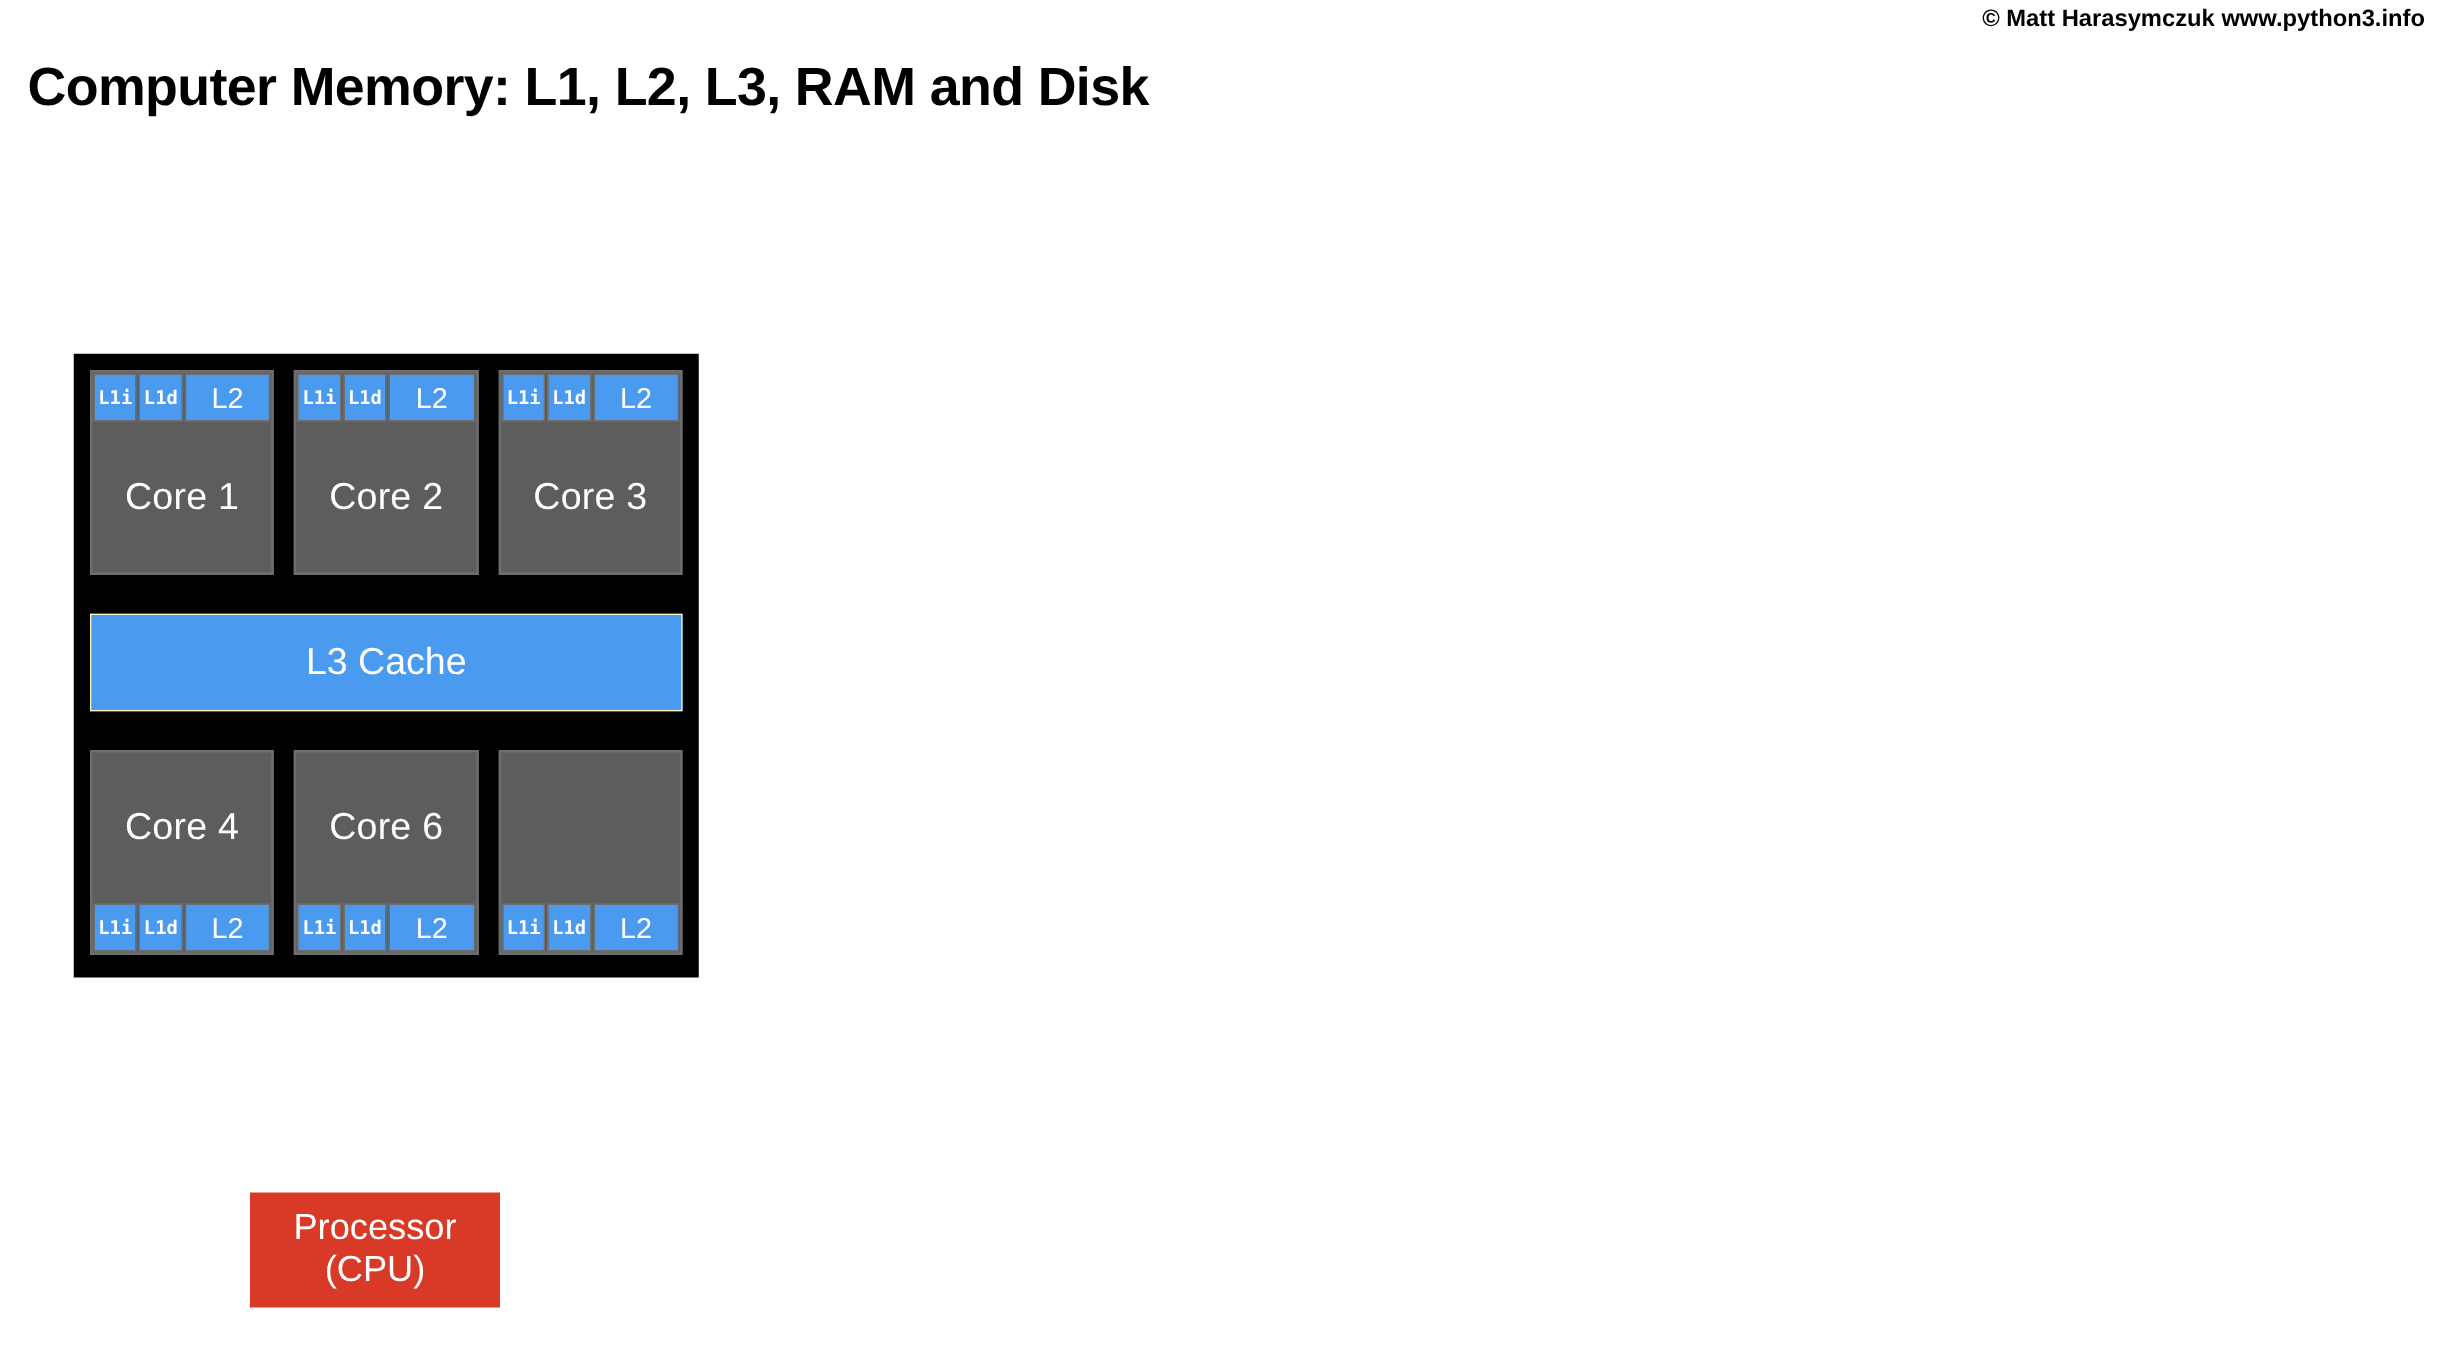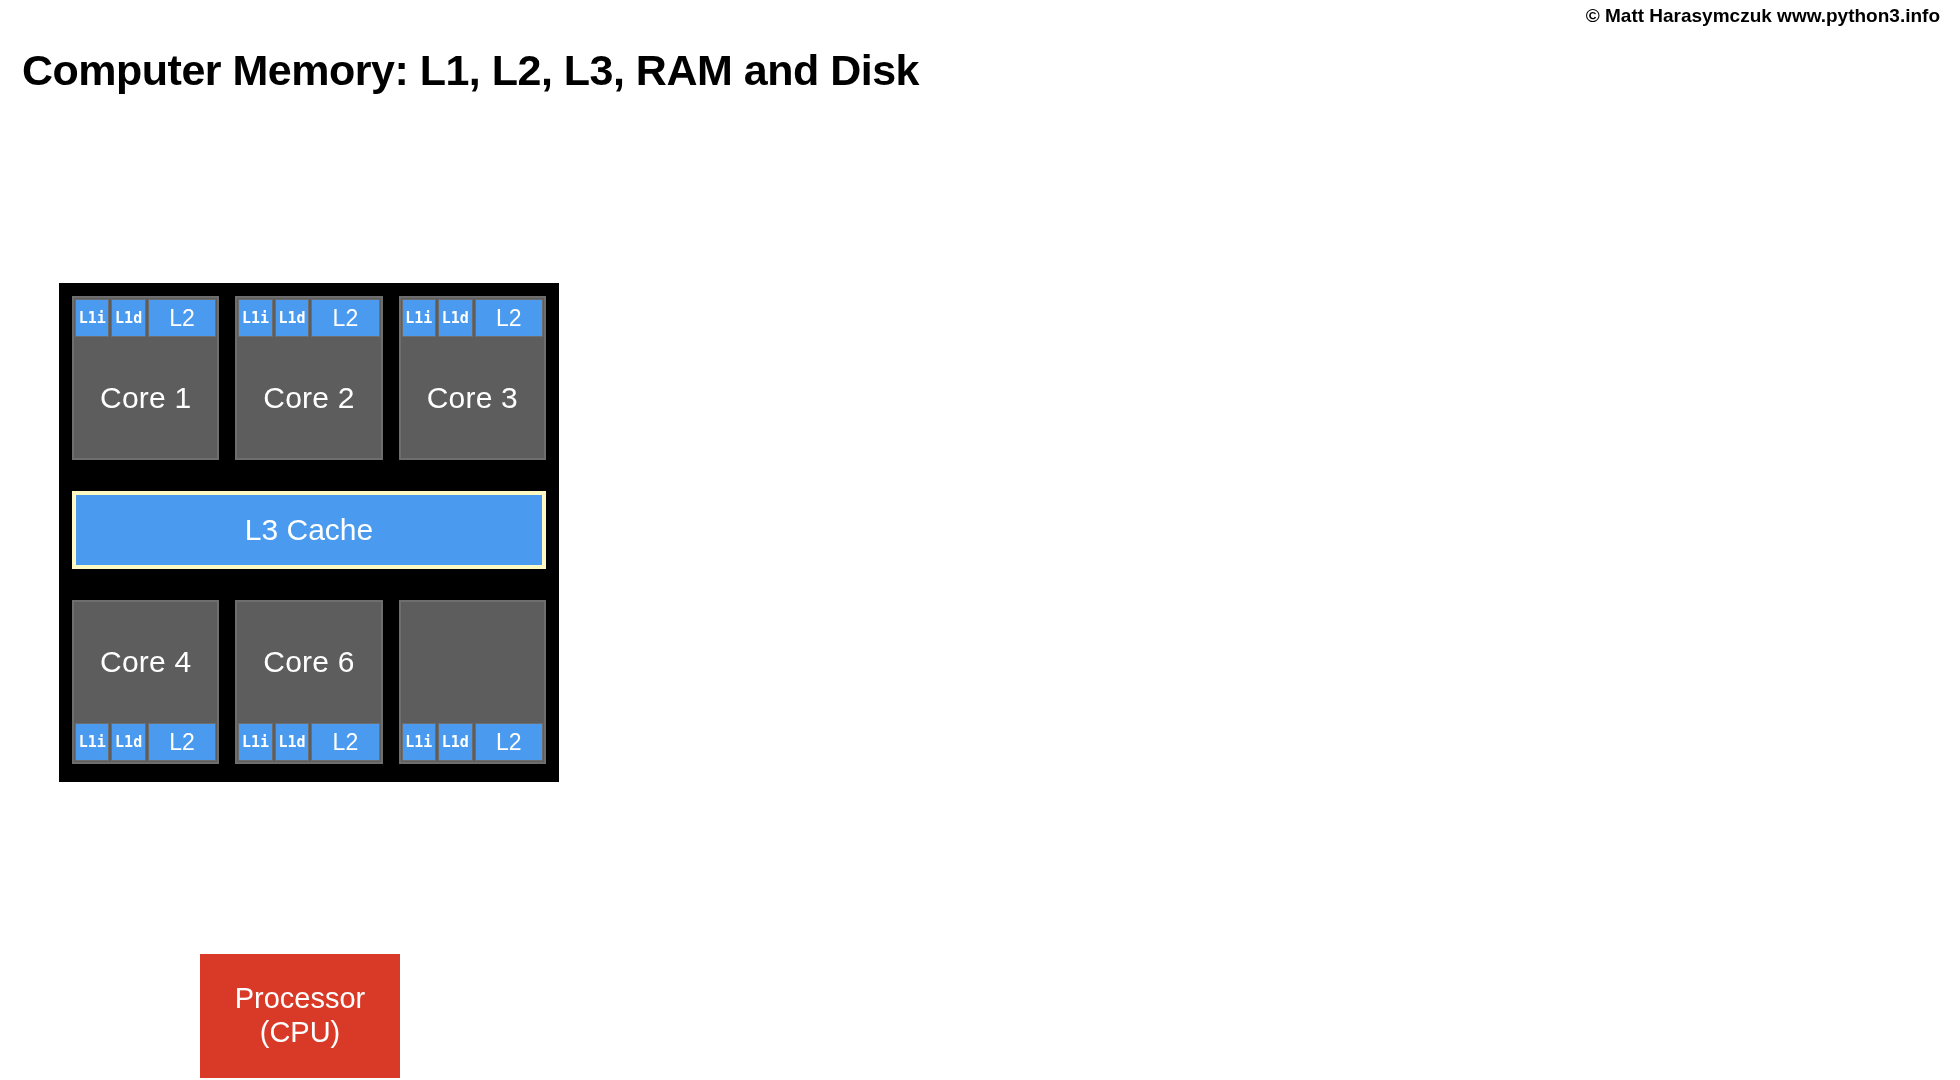--- a/index.html
+++ b/index.html
@@ -115,37 +115,37 @@
   .cache-cell.l2 {
     flex: 2.05 1 0;
     font-size: 23px;
     font-weight: 400;
   }
 
   
   .l3-cache {
     flex: 0 0 78px;
     background: #4a9bf0;
-    border: 4px solid #fef9c3;
+    border: 1px solid #fef9c3;
     box-sizing: border-box;
     display: flex;
     align-items: center;
     justify-content: center;
     color: #ffffff;
     font-size: 30px;
     font-weight: 400;
   }
 
   
   .processor-box {
     position: absolute;
     left: 200px;
     top: 954px;
     width: 200px;
-    height: 124px;
+    height: 92px;
     background: #d93a28;
     display: flex;
     flex-direction: column;
     align-items: center;
     justify-content: center;
     color: #ffffff;
     font-size: 29px;
     font-weight: 400;
     line-height: 1.16;
     text-align: center;

